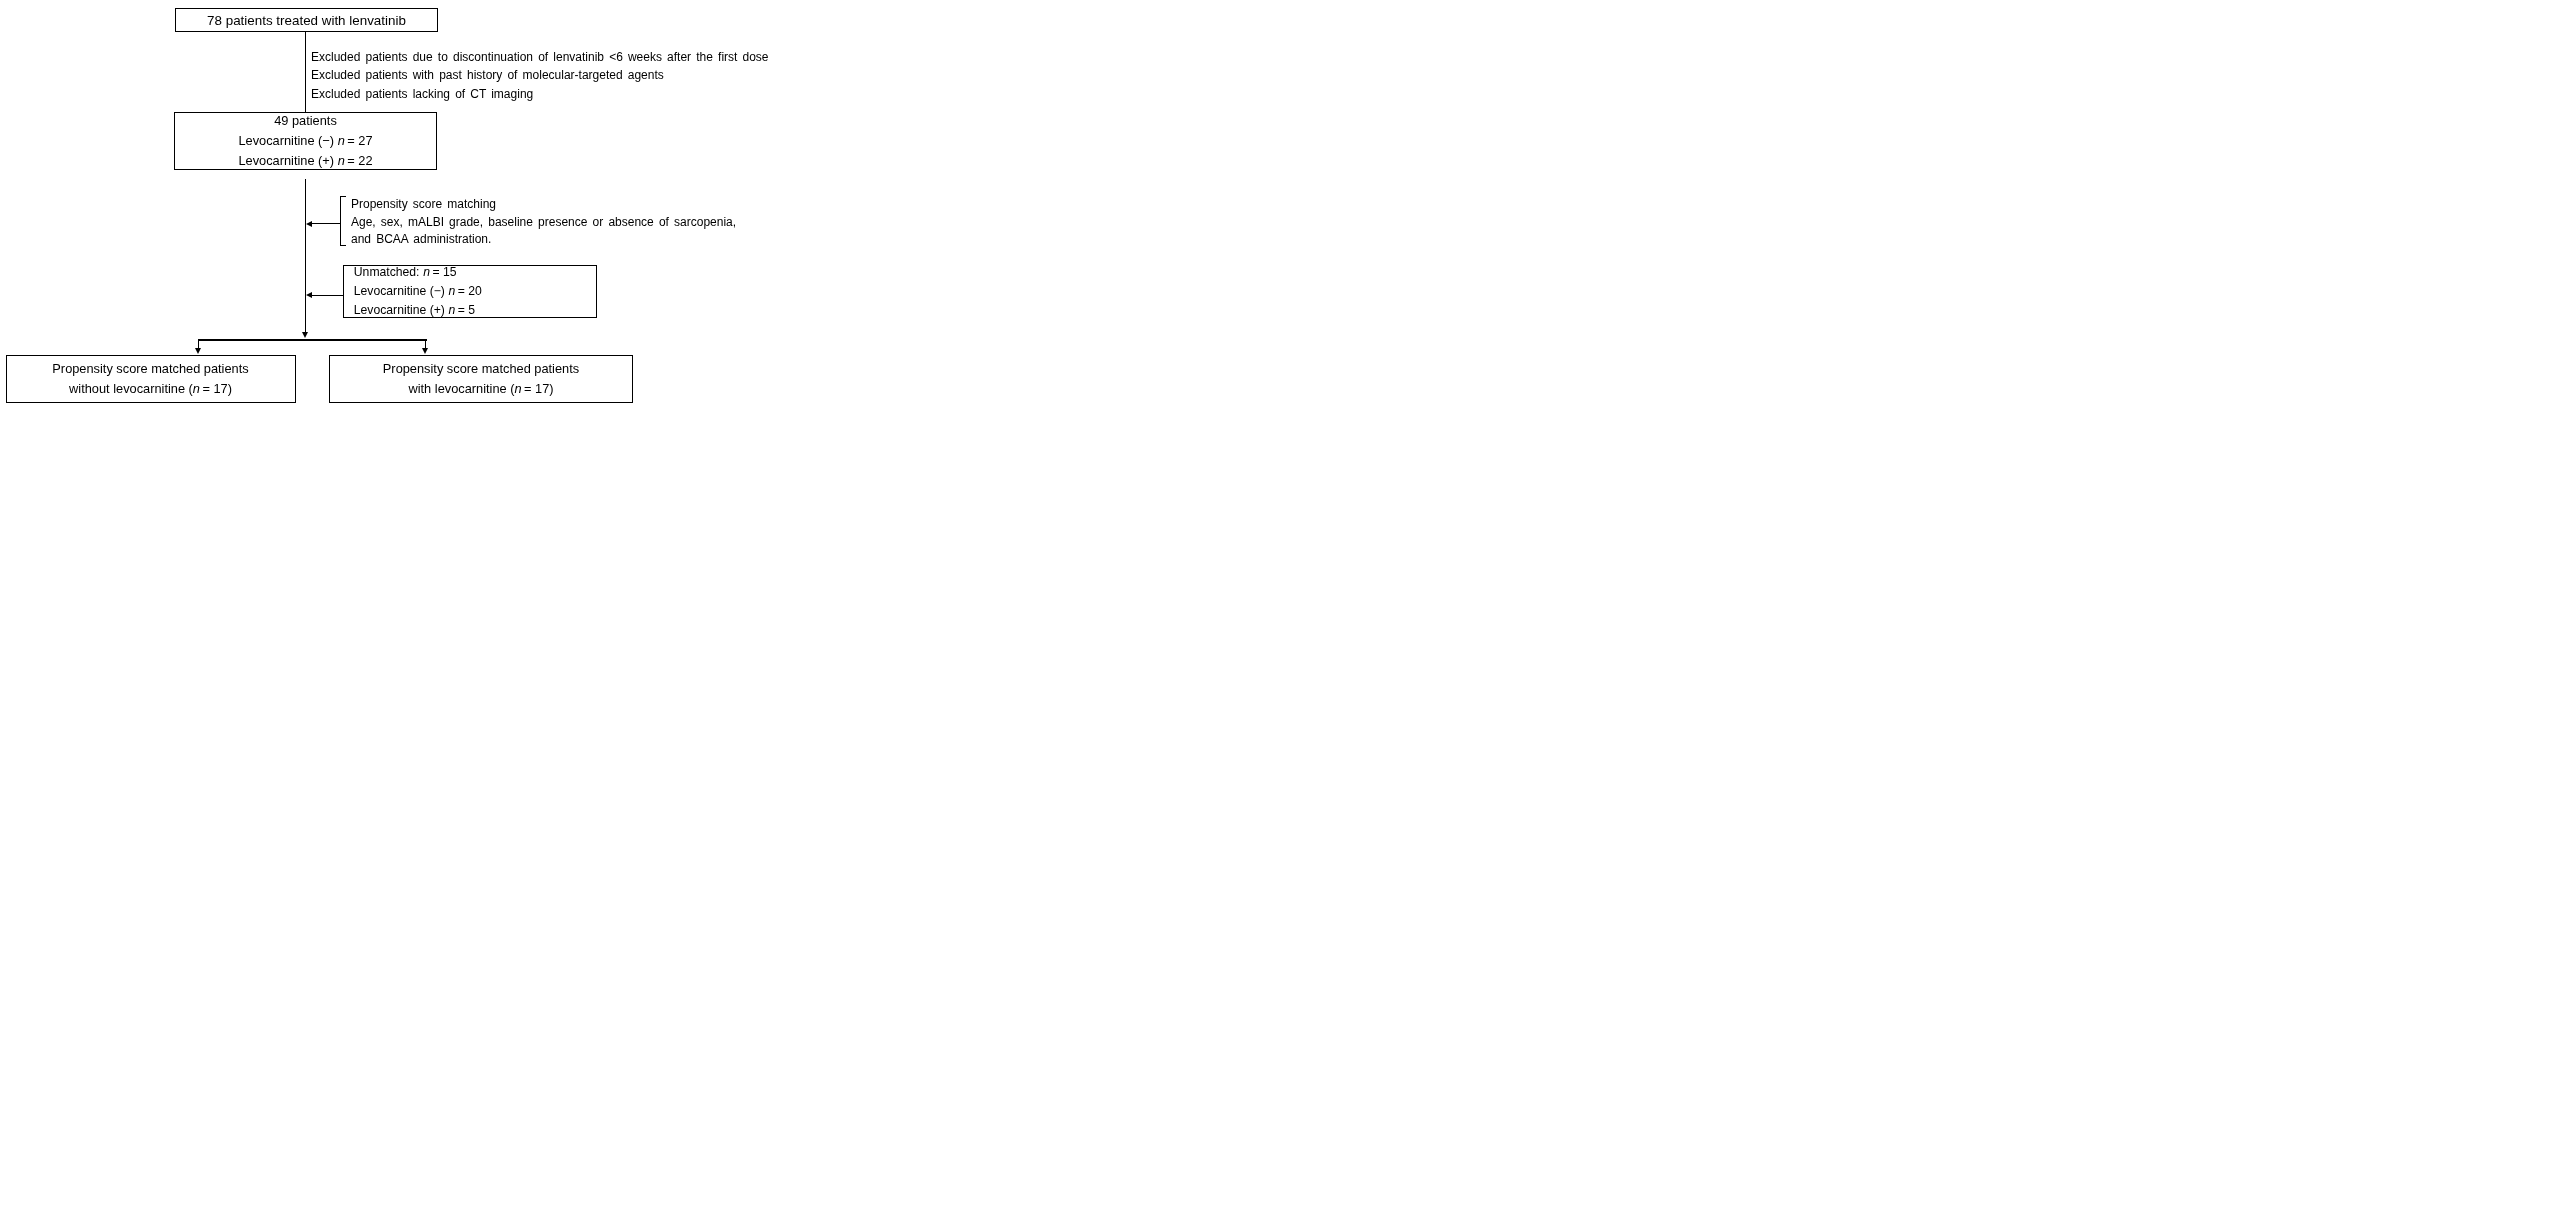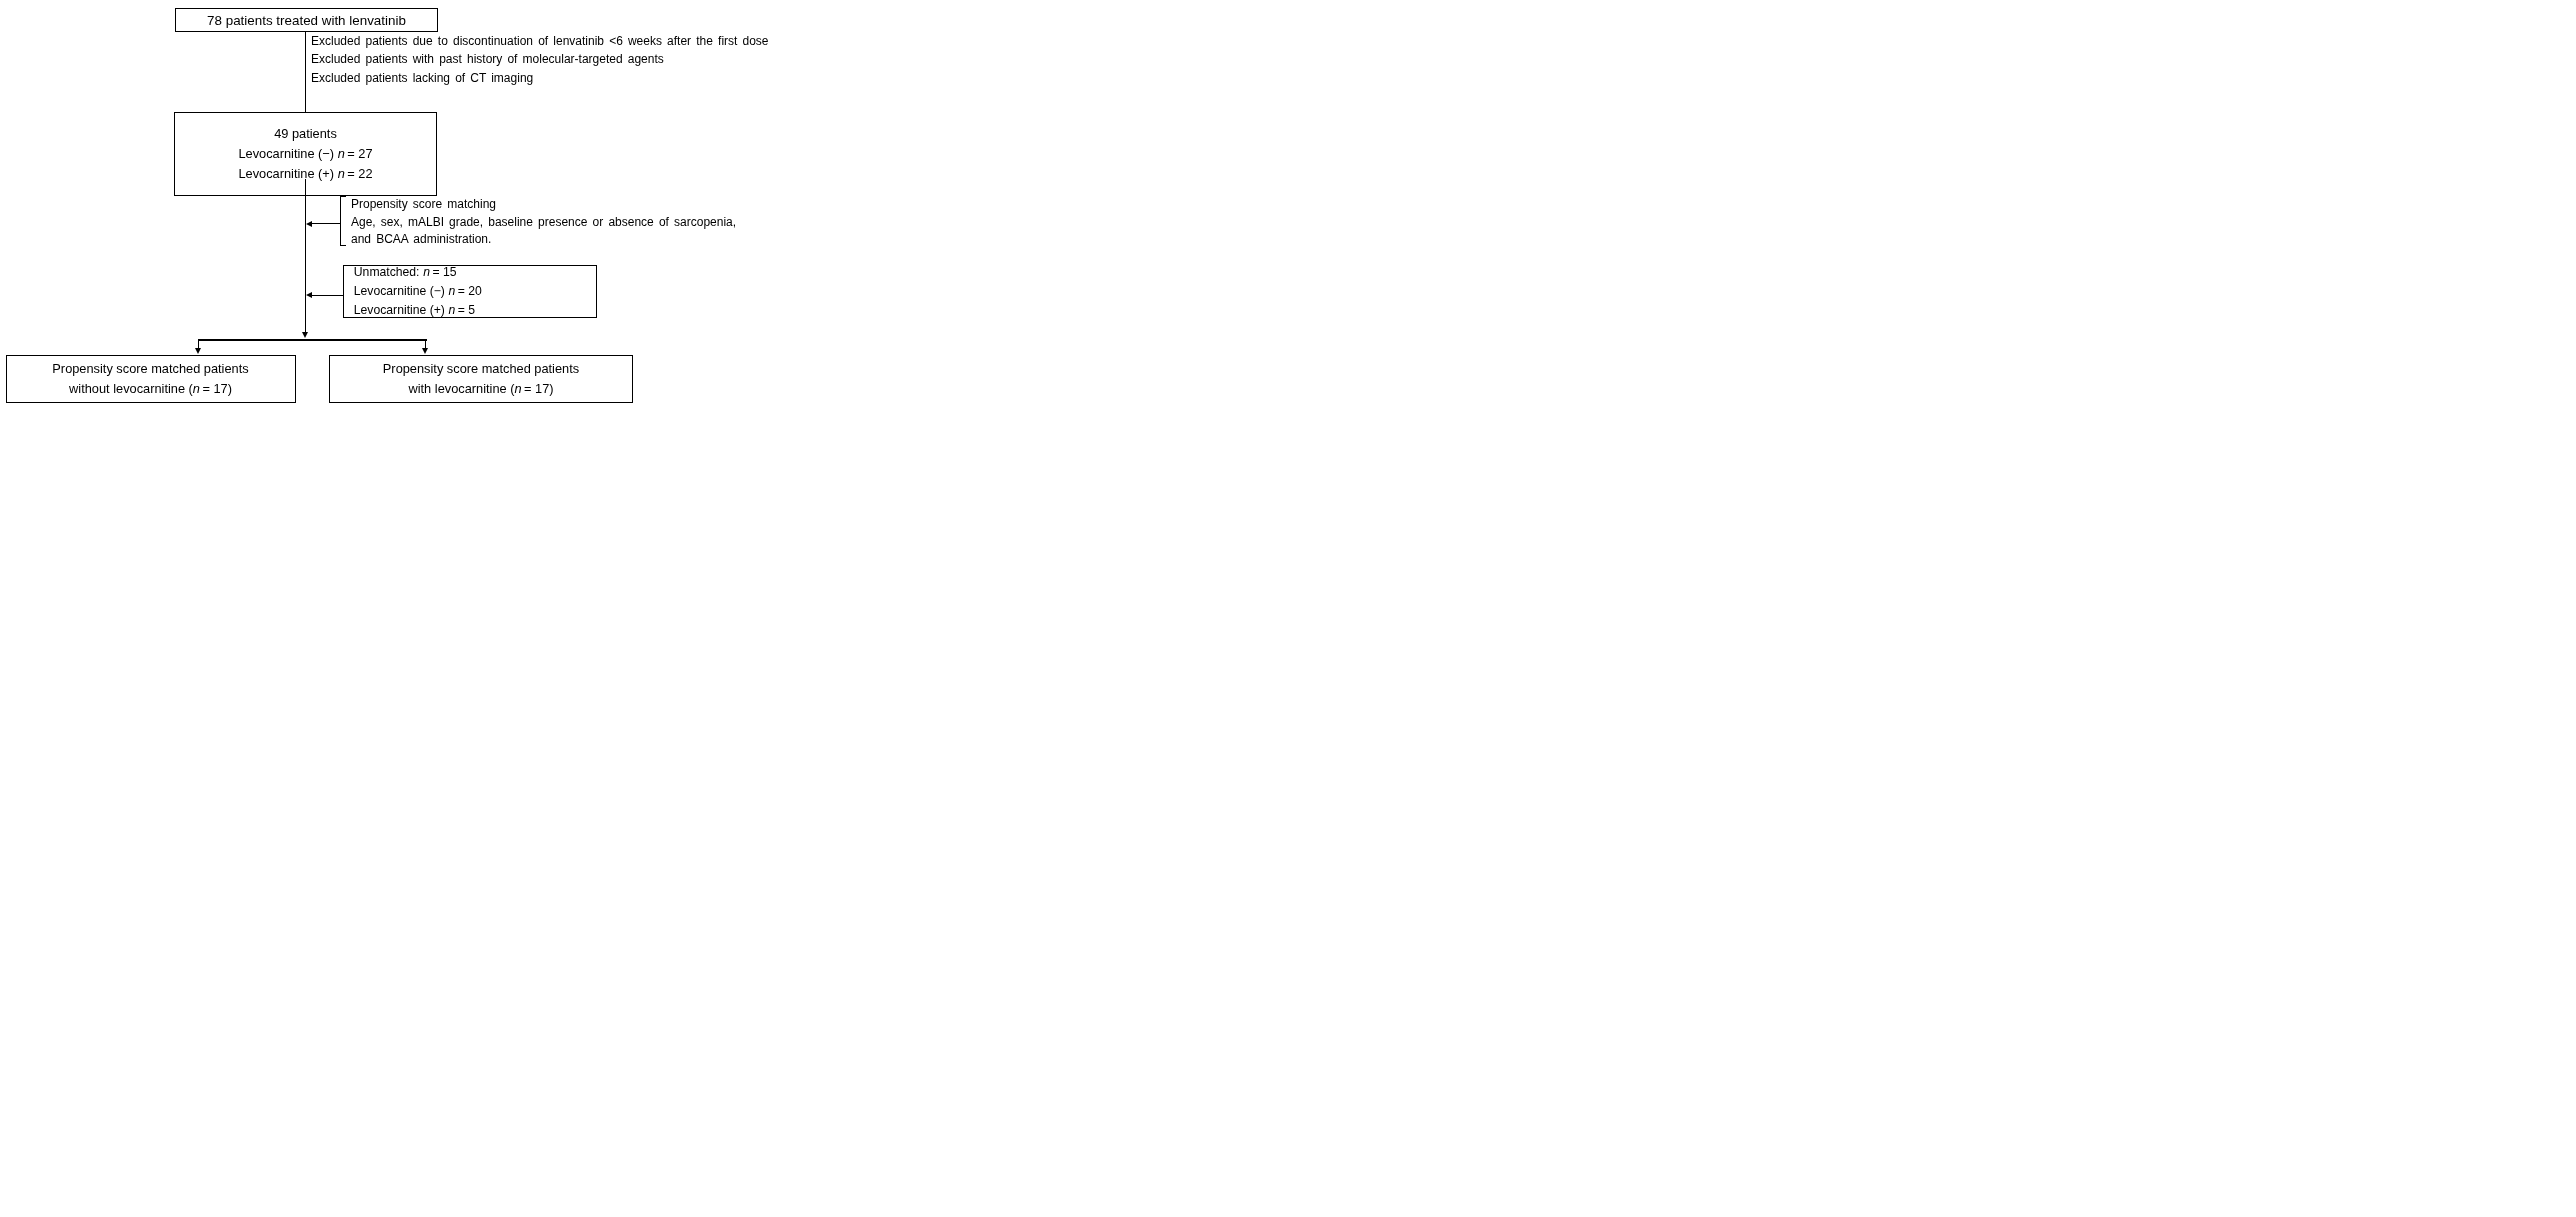--- a/index.html
+++ b/index.html
@@ -52,21 +52,21 @@
   .matching   { font-size: 12px; line-height: 17.7px; word-spacing: 1.8px; }
   .bracket {
     position: absolute;
     box-sizing: border-box;
     border-left: 1.2px solid #000000;
     border-top: 1.2px solid #000000;
     border-bottom: 1.2px solid #000000;
     background: transparent;
   }
   .enrolled   { left: 175px; top: 8px;  width: 263px; height: 24.4px;  font-size: 13.4px; }
-  .cohort     { left: 174px; top: 112px; width: 263px; height: 84px; font-size: 12.8px; line-height: 20px; }
+  .cohort     { left: 174px; top: 112px; width: 263px; height: 58px; font-size: 12.8px; line-height: 20px; }
   .unmatched  {
     left: 343px; top: 265px; width: 254px; height: 53px;
     font-size: 12.2px; line-height: 19px;
     align-items: flex-start; text-align: left;
     padding-left: 9.8px;
   }
   .outcome-l  { left: 5.5px;   top: 355px; width: 290px; height: 48px; font-size: 12.8px; line-height: 20px; }
   .outcome-r  { left: 329px; top: 355px; width: 304px; height: 48px; font-size: 12.8px; line-height: 20px; }
   .n-it { font-style: italic; }
   .sp-l { margin-left: 3.7px; }
@@ -77,21 +77,21 @@
 <body>
 
 <div id="canvas">
 
   <div class="box enrolled">
     <span class="line">78 patients treated with lenvatinib</span>
   </div>
 
   <div class="vline" style="left:305px; top:32px; height:80px;"></div>
 
-  <div class="note exclusions" style="left:311px; top:32px;">
+  <div class="note exclusions" style="left:311px; top:48px;">
     <div class="line">Excluded patients due to discontinuation of lenvatinib &lt;6 weeks after the first dose</div>
     <div class="line">Excluded patients with past history of molecular-targeted agents</div>
     <div class="line">Excluded patients lacking of CT imaging</div>
   </div>
 
   <div class="box cohort">
     <div class="line">49 patients</div>
     <div class="line">
       <span>Levocarnitine (−)</span><span class="n-it sp-l sp-r">n</span><span>= 27</span>
     </div>

